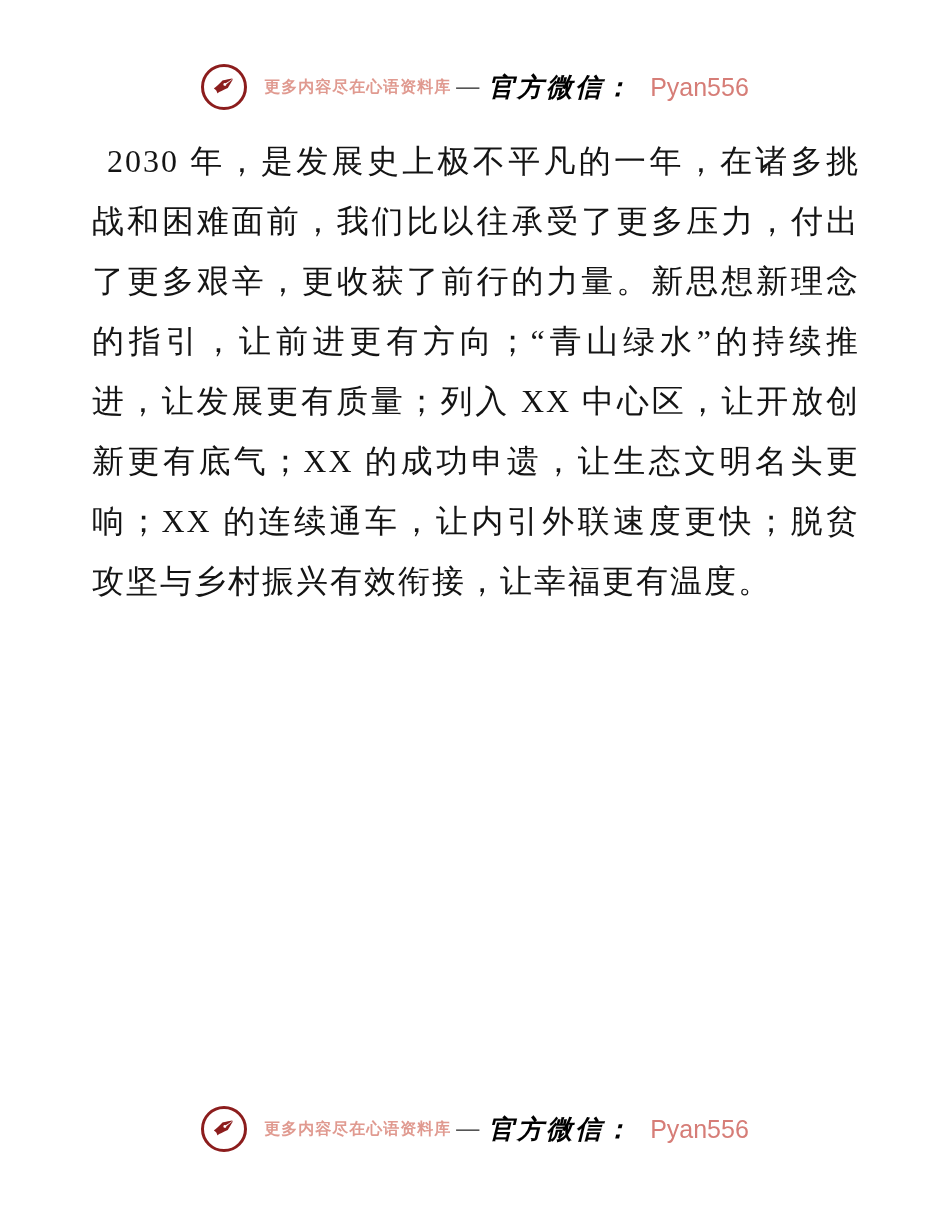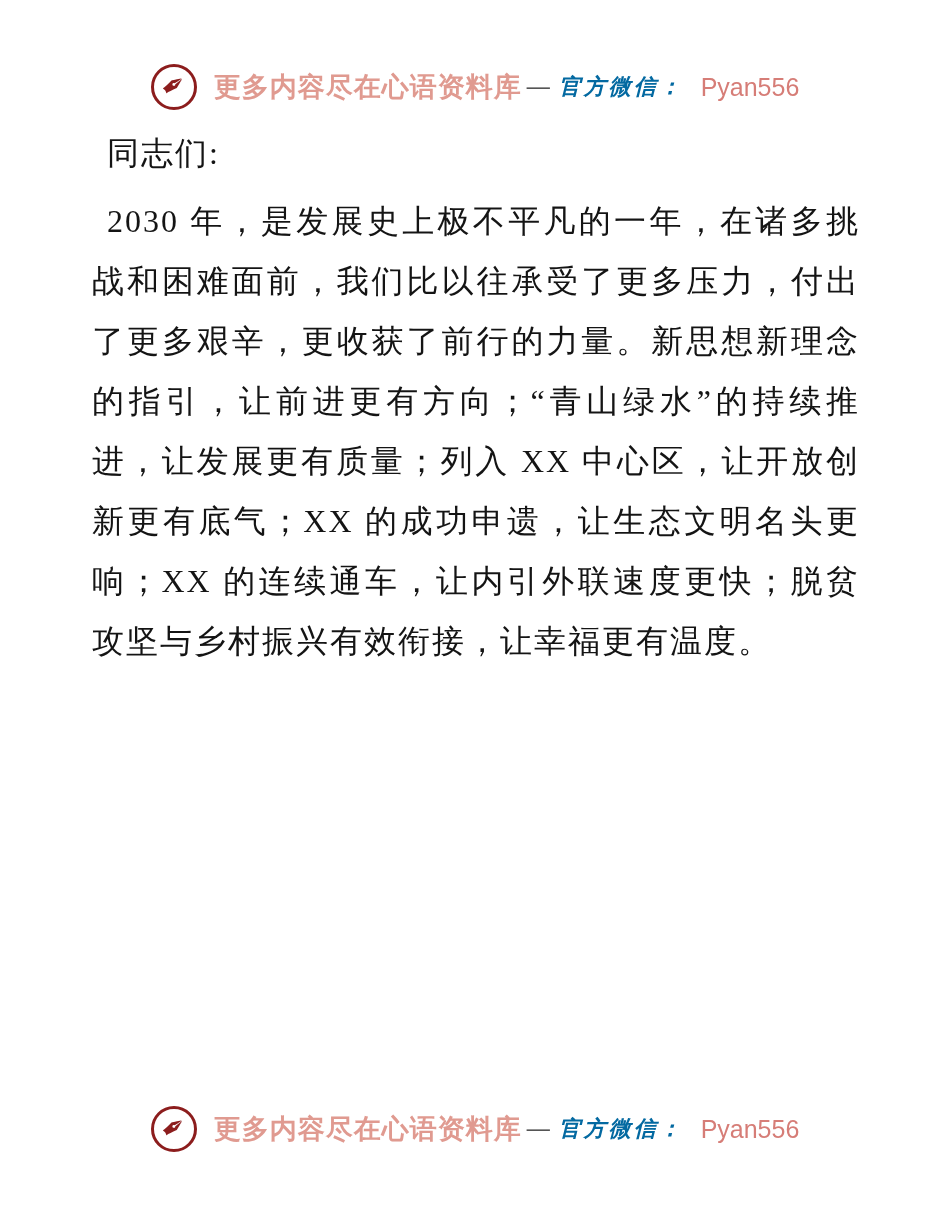--- a/index.html
+++ b/index.html
@@ -43,35 +43,35 @@
   }
   .wm-logo .nib {
     color: #8c1d1d;
     font-size: 30px;
     line-height: 1;
     transform: rotate(-35deg) translate(1px, -1px);
     font-family: "DejaVu Sans", sans-serif;
   }
   .wm-brand {
     color: #e09a90;
-    font-size: 27px;
+    font-size: 16px;
     font-weight: bold;
     letter-spacing: 1px;
     font-family: "Liberation Serif", "DejaVu Serif", serif;
     margin-left: 8px;
   }
   .wm-dash {
     color: #555555;
     font-size: 23px;
     font-weight: bold;
     margin-left: -4px;
   }
   .wm-label {
-    color: #0369a1;
-    font-size: 22px;
+    color: #000000;
+    font-size: 26px;
     font-style: italic;
     font-weight: bold;
     letter-spacing: 3px;
     font-family: Liberation Mono, monospace;
   }
   .wm-id {
     color: #d67d77;
     font-size: 25px;
     font-family: "Liberation Sans", "DejaVu Sans", sans-serif;
     margin-left: 8px;
@@ -108,21 +108,20 @@
     <span class="wm-logo">
       <span class="nib">✒</span>
     </span>
     <span class="wm-brand">更多内容尽在心语资料库</span>
     <span class="wm-dash">—</span>
     <span class="wm-label">官方微信：</span>
     <span class="wm-id">Pyan556</span>
   </div>
 
   <div class="doc-content">
-    <div class="salutation">同志们:</div>
     <p class="para">2030 年，是发展史上极不平凡的一年，在诸多挑战和困难面前，我们比以往承受了更多压力，付出了更多艰辛，更收获了前行的力量。新思想新理念的指引，让前进更有方向；“青山绿水”的持续推进，让发展更有质量；列入 XX 中心区，让开放创新更有底气；XX 的成功申遗，让生态文明名头更响；XX 的连续通车，让内引外联速度更快；脱贫攻坚与乡村振兴有效衔接，让幸福更有温度。</p>
   </div>
 
   <div class="watermark bottom">
     <span class="wm-logo">
       <span class="nib">✒</span>
     </span>
     <span class="wm-brand">更多内容尽在心语资料库</span>
     <span class="wm-dash">—</span>
     <span class="wm-label">官方微信：</span>

